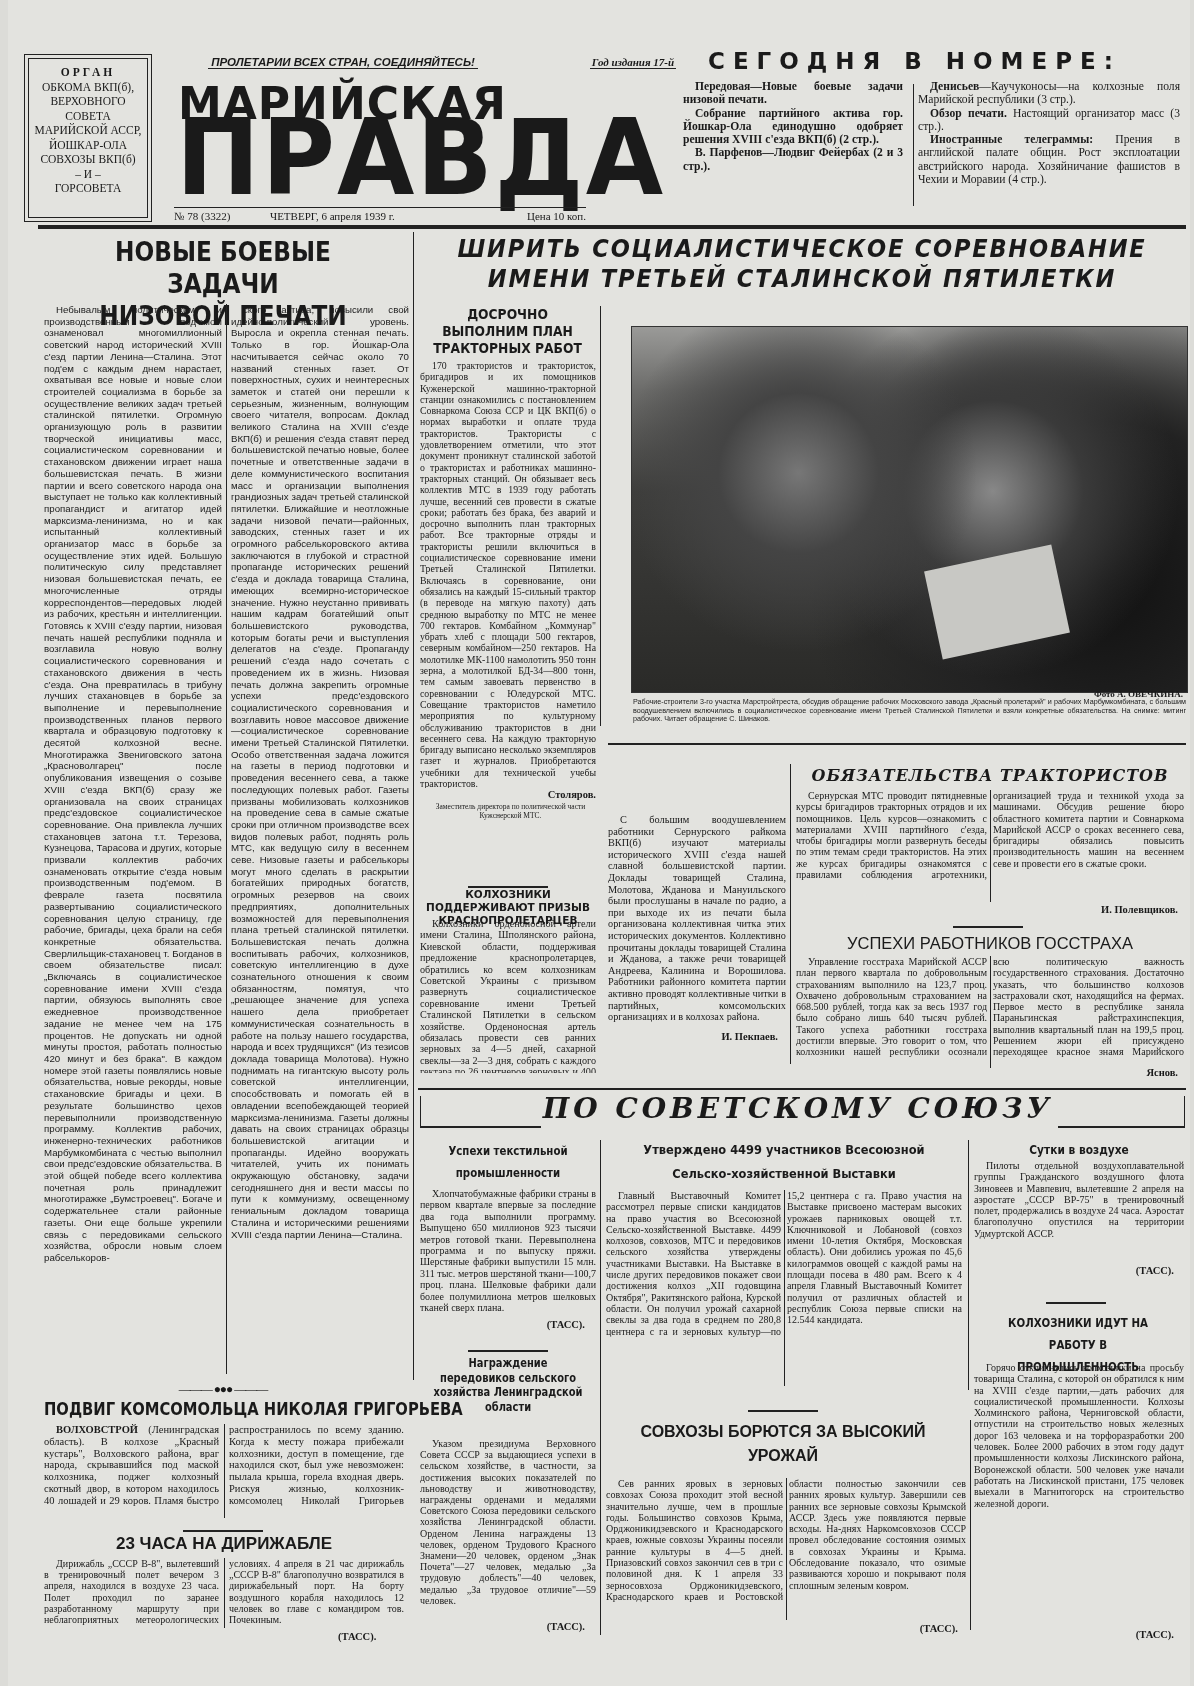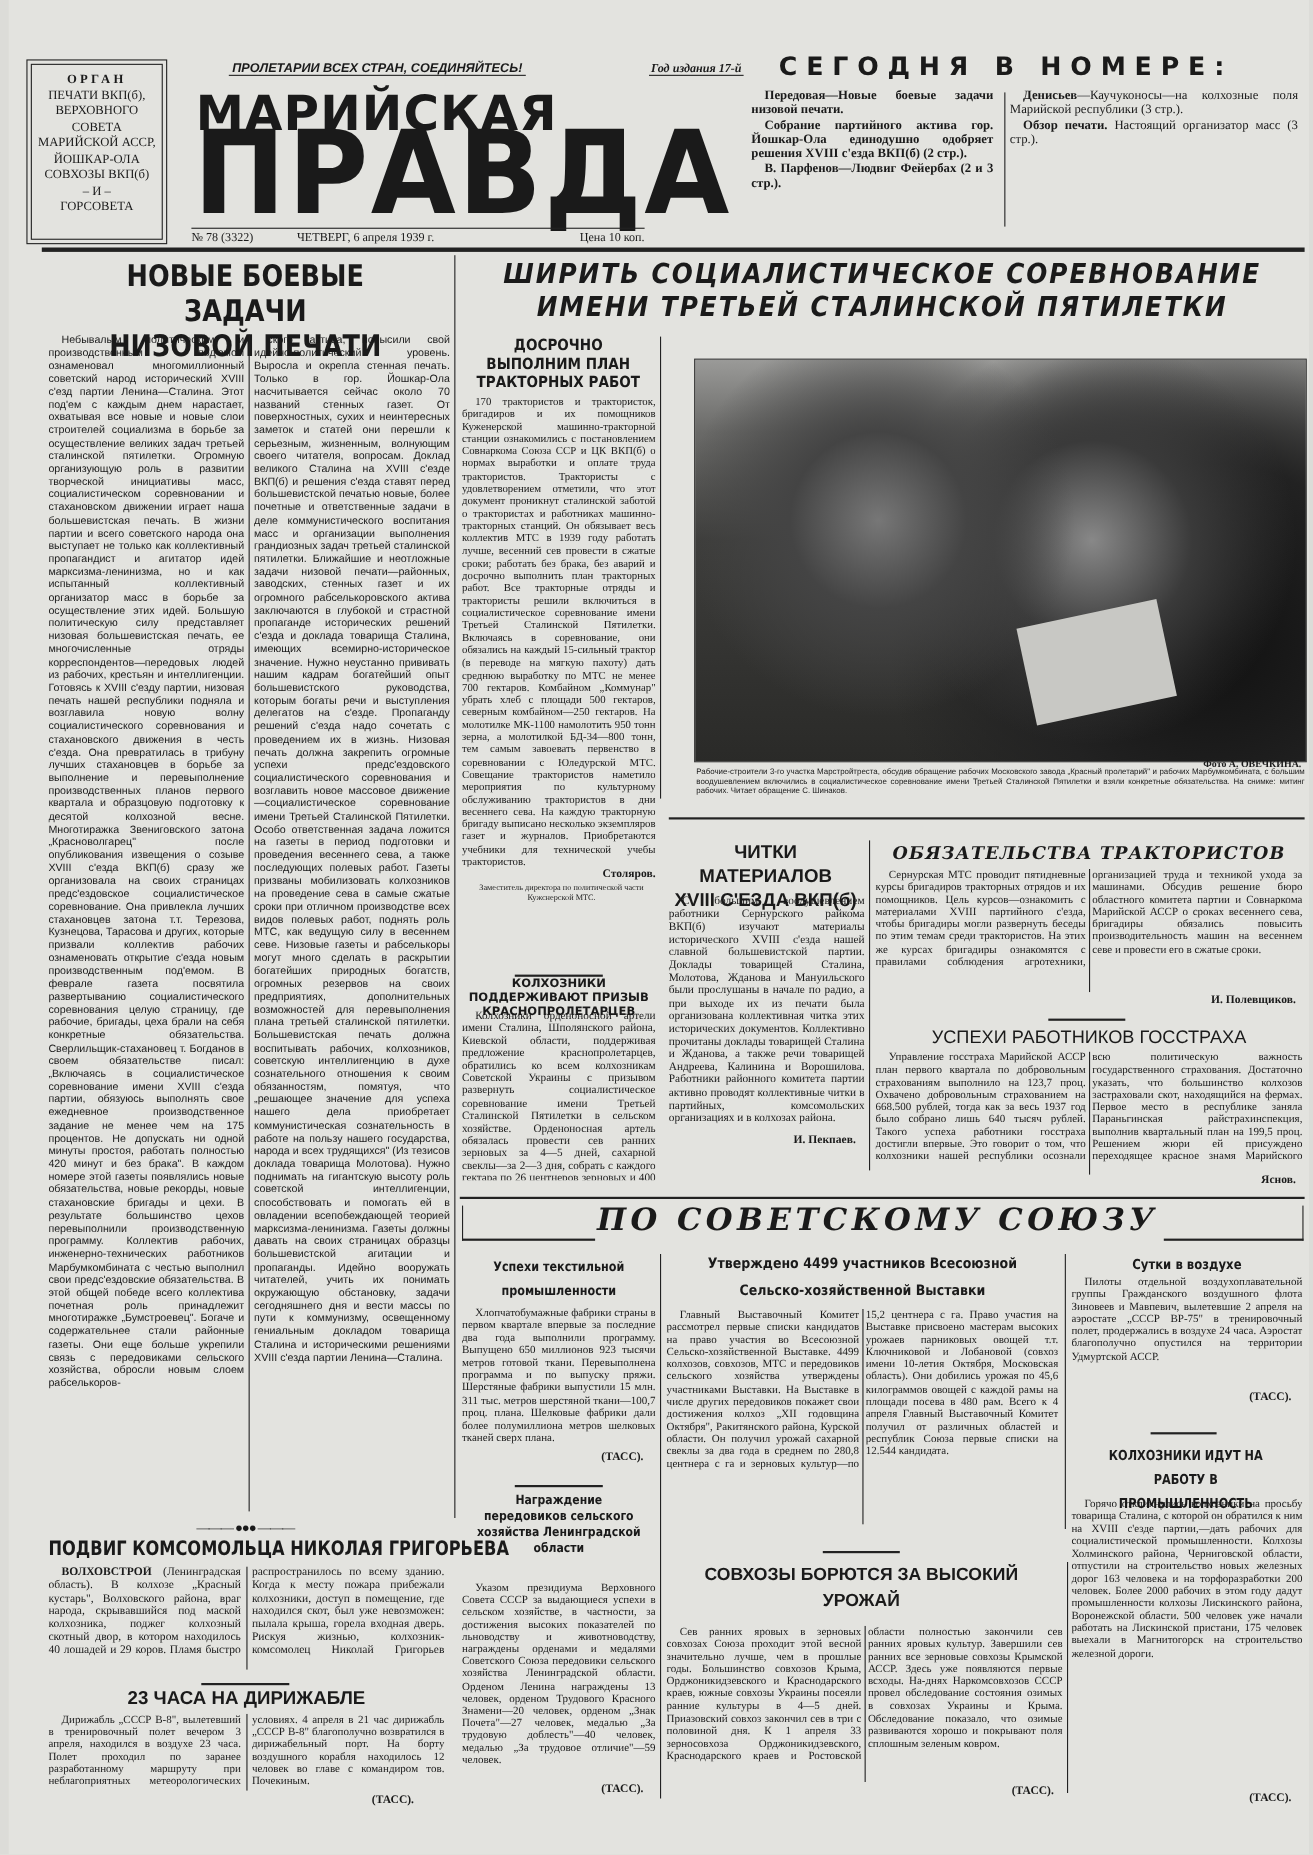--- a/index.html
+++ b/index.html
@@ -28,21 +28,21 @@
       border:1px solid #333;}
   .photo .paper{position:absolute;background:#c8c8c4;transform:rotate(-12deg);}
 </style>
 </head>
 <body>
 
 <div class="page">
 
   <div class="abs organ-box center" style="left:20px;top:58px;width:118px;height:152px;padding-top:6px;font-size:11.5px;line-height:14.5px;">
     <div style="letter-spacing:3px;font-weight:bold;">ОРГАН</div>
-    <div>ПЕЧАТИ ВКП(б),</div>
+    <div>ОБКОМА ВКП(б),</div>
     <div>ВЕРХОВНОГО</div>
     <div>СОВЕТА</div>
     <div>МАРИЙСКОЙ АССР,</div>
     <div>ЙОШКАР-ОЛА</div>
     <div>СОВХОЗЫ ВКП(б)</div>
     <div>– И –</div>
     <div>ГОРСОВЕТА</div>
   </div>
 
   <div class="abs center sans" style="left:200px;top:56px;width:270px;font-size:11.5px;font-style:italic;font-weight:bold;border-bottom:1px solid #222;">ПРОЛЕТАРИИ ВСЕХ СТРАН, СОЕДИНЯЙТЕСЬ!</div>
@@ -61,20 +61,21 @@
   <div class="abs" style="left:700px;top:48px;font-family:'DejaVu Sans',sans-serif;font-weight:bold;font-size:23px;letter-spacing:8px;">СЕГОДНЯ В НОМЕРЕ:</div>
   <div class="abs txt" style="left:675px;top:80px;width:220px;font-size:11.6px;line-height:13.3px;font-weight:bold;">
     <p><b>Передовая</b><span>—Новые боевые задачи низовой печати.</span></p>
     <p><span>Собрание партийного актива гор. Йошкар-Ола единодушно одобряет решения XVIII с'езда ВКП(б) (2 стр.).</span></p>
     <p><b>В. Парфенов</b><span>—Людвиг Фейербах (2 и 3 стр.).</span></p>
   </div>
   <div class="vline" style="left:905px;top:84px;height:122px;"></div>
   <div class="abs txt" style="left:910px;top:80px;width:262px;font-size:11.6px;line-height:13.3px;">
     <p><b>Денисьев</b><span>—Каучуконосы—на колхозные поля Марийской республики (3 стр.).</span></p>
     <p><b>Обзор печати.</b><span> Настоящий организатор масс (3 стр.).</span></p>
+    <p><b>Иностранные телеграммы:</b><span> Прения в английской палате общин. Рост эксплоатации австрийского народа. Хозяйничание фашистов в Чехии и Моравии (4 стр.).</span></p>
   </div>
 
   <div class="hline thick" style="left:30px;top:225px;width:1148px;"></div>
 
   <div class="abs center" style="left:30px;top:236px;width:370px;font-family:'DejaVu Sans',sans-serif;font-weight:bold;font-size:27px;line-height:32px;transform:scaleX(0.86);transform-origin:center top;">
     <div>НОВЫЕ БОЕВЫЕ ЗАДАЧИ</div>
     <div>НИЗОВОЙ ПЕЧАТИ</div>
   </div>
   <div class="abs txt sans" style="left:36px;top:304px;width:178px;height:1070px;overflow:hidden;font-size:9.7px;line-height:11.7px;">Небывалым политическим и производственным под'емом ознаменовал многомиллионный советский народ исторический XVIII с'езд партии Ленина—Сталина. Этот под'ем с каждым днем нарастает, охватывая все новые и новые слои строителей социализма в борьбе за осуществление великих задач третьей сталинской пятилетки. Огромную организующую роль в развитии творческой инициативы масс, социалистическом соревновании и стахановском движении играет наша большевистская печать. В жизни партии и всего советского народа она выступает не только как коллективный пропагандист и агитатор идей марксизма-ленинизма, но и как испытанный коллективный организатор масс в борьбе за осуществление этих идей. Большую политическую силу представляет низовая большевистская печать, ее многочисленные отряды корреспондентов—передовых людей из рабочих, крестьян и интеллигенции. Готовясь к XVIII с'езду партии, низовая печать нашей республики подняла и возглавила новую волну социалистического соревнования и стахановского движения в честь с'езда. Она превратилась в трибуну лучших стахановцев в борьбе за выполнение и перевыполнение производственных планов первого квартала и образцовую подготовку к десятой колхозной весне. Многотиражка Звениговского затона „Красноволгарец" после опубликования извещения о созыве XVIII с'езда ВКП(б) сразу же организовала на своих страницах предс'ездовское социалистическое соревнование. Она привлекла лучших стахановцев затона т.т. Терезова, Кузнецова, Тарасова и других, которые призвали коллектив рабочих ознаменовать открытие с'езда новым производственным под'емом. В феврале газета посвятила развертыванию социалистического соревнования целую страницу, где рабочие, бригады, цеха брали на себя конкретные обязательства. Сверлильщик-стахановец т. Богданов в своем обязательстве писал: „Включаясь в социалистическое соревнование имени XVIII с'езда партии, обязуюсь выполнять свое ежедневное производственное задание не менее чем на 175 процентов. Не допускать ни одной минуты простоя, работать полностью 420 минут и без брака". В каждом номере этой газеты появлялись новые обязательства, новые рекорды, новые стахановские бригады и цехи. В результате большинство цехов перевыполнили производственную программу. Коллектив рабочих, инженерно-технических работников Марбумкомбината с честью выполнил свои предс'ездовские обязательства. В этой общей победе всего коллектива почетная роль принадлежит многотиражке „Бумстроевец". Богаче и содержательнее стали районные газеты. Они еще больше укрепили связь с передовиками сельского хозяйства, обросли новым слоем рабселькоров-</div>
   <div class="vline" style="left:218px;top:304px;height:1070px;"></div>
@@ -113,24 +114,20 @@
   <div class="abs txt" style="left:412px;top:918px;width:176px;height:155px;overflow:hidden;font-size:10.2px;line-height:11.4px;">Колхозники орденоносной артели имени Сталина, Шполянского района, Киевской области, поддерживая предложение краснопролетарцев, обратились ко всем колхозникам Советской Украины с призывом развернуть социалистическое соревнование имени Третьей Сталинской Пятилетки в сельском хозяйстве. Орденоносная артель обязалась провести сев ранних зерновых за 4—5 дней, сахарной свеклы—за 2—3 дня, собрать с каждого гектара по 26 центнеров зерновых и 400 центнеров сахарной свеклы.</div>
 
   <div class="abs photo" style="left:623px;top:326px;width:555px;height:365px;">
     <div class="paper" style="left:300px;top:230px;width:130px;height:90px;"></div>
   </div>
   <div class="abs txt sans" style="left:625px;top:698px;width:553px;font-size:7.2px;line-height:8.6px;text-indent:0;">Рабочие-строители 3-го участка Марстройтреста, обсудив обращение рабочих Московского завода „Красный пролетарий" и рабочих Марбумкомбината, с большим воодушевлением включились в социалистическое соревнование имени Третьей Сталинской Пятилетки и взяли конкретные обязательства. На снимке: митинг рабочих. Читает обращение С. Шинаков.</div>
   <div class="abs sig" style="left:1000px;top:688px;width:175px;font-size:9px;">Фото А. ОВЕЧКИНА.</div>
 
   <div class="hline" style="left:600px;top:743px;width:578px;"></div>
 
-  <div class="abs center" style="left:598px;top:764px;width:180px;font-family:'Liberation Sans',sans-serif;font-weight:bold;font-size:17px;line-height:22px;">
-    <div>ЧИТКИ МАТЕРИАЛОВ</div>
-    <div>XVIII С'ЕЗДА ВКП(б)</div>
-  </div>
   <div class="abs txt" style="left:600px;top:814px;width:178px;height:214px;overflow:hidden;font-size:10.3px;line-height:11.6px;">С большим воодушевлением работники Сернурского райкома ВКП(б) изучают материалы исторического XVIII с'езда нашей славной большевистской партии. Доклады товарищей Сталина, Молотова, Жданова и Мануильского были прослушаны в начале по радио, а при выходе их из печати была организована коллективная читка этих исторических документов. Коллективно прочитаны доклады товарищей Сталина и Жданова, а также речи товарищей Андреева, Калинина и Ворошилова. Работники районного комитета партии активно проводят коллективные читки в партийных, комсомольских организациях и в колхозах района.</div>
   <div class="abs sig" style="left:600px;top:1030px;width:170px;">И. Пекпаев.</div>
   <div class="vline" style="left:782px;top:764px;height:300px;"></div>
 
   <div class="abs center" style="left:786px;top:766px;width:392px;font-family:'DejaVu Serif',serif;font-weight:bold;font-style:italic;font-size:16px;letter-spacing:1px;">ОБЯЗАТЕЛЬСТВА ТРАКТОРИСТОВ</div>
   <div class="abs txt" style="left:788px;top:790px;width:388px;height:112px;overflow:hidden;column-count:2;column-gap:6px;column-rule:1px solid #222;font-size:10px;line-height:11.3px;">Сернурская МТС проводит пятидневные курсы бригадиров тракторных отрядов и их помощников. Цель курсов—ознакомить с материалами XVIII партийного с'езда, чтобы бригадиры могли развернуть беседы по этим темам среди трактористов. На этих же курсах бригадиры ознакомятся с правилами соблюдения агротехники, организацией труда и техникой ухода за машинами. Обсудив решение бюро областного комитета партии и Совнаркома Марийской АССР о сроках весеннего сева, бригадиры обязались повысить производительность машин на весеннем севе и провести его в сжатые сроки.</div>
   <div class="abs sig" style="left:990px;top:903px;width:180px;">И. Полевщиков.</div>
 
   <div class="abs" style="left:945px;top:926px;width:70px;height:2px;background:#222;"></div>
 

